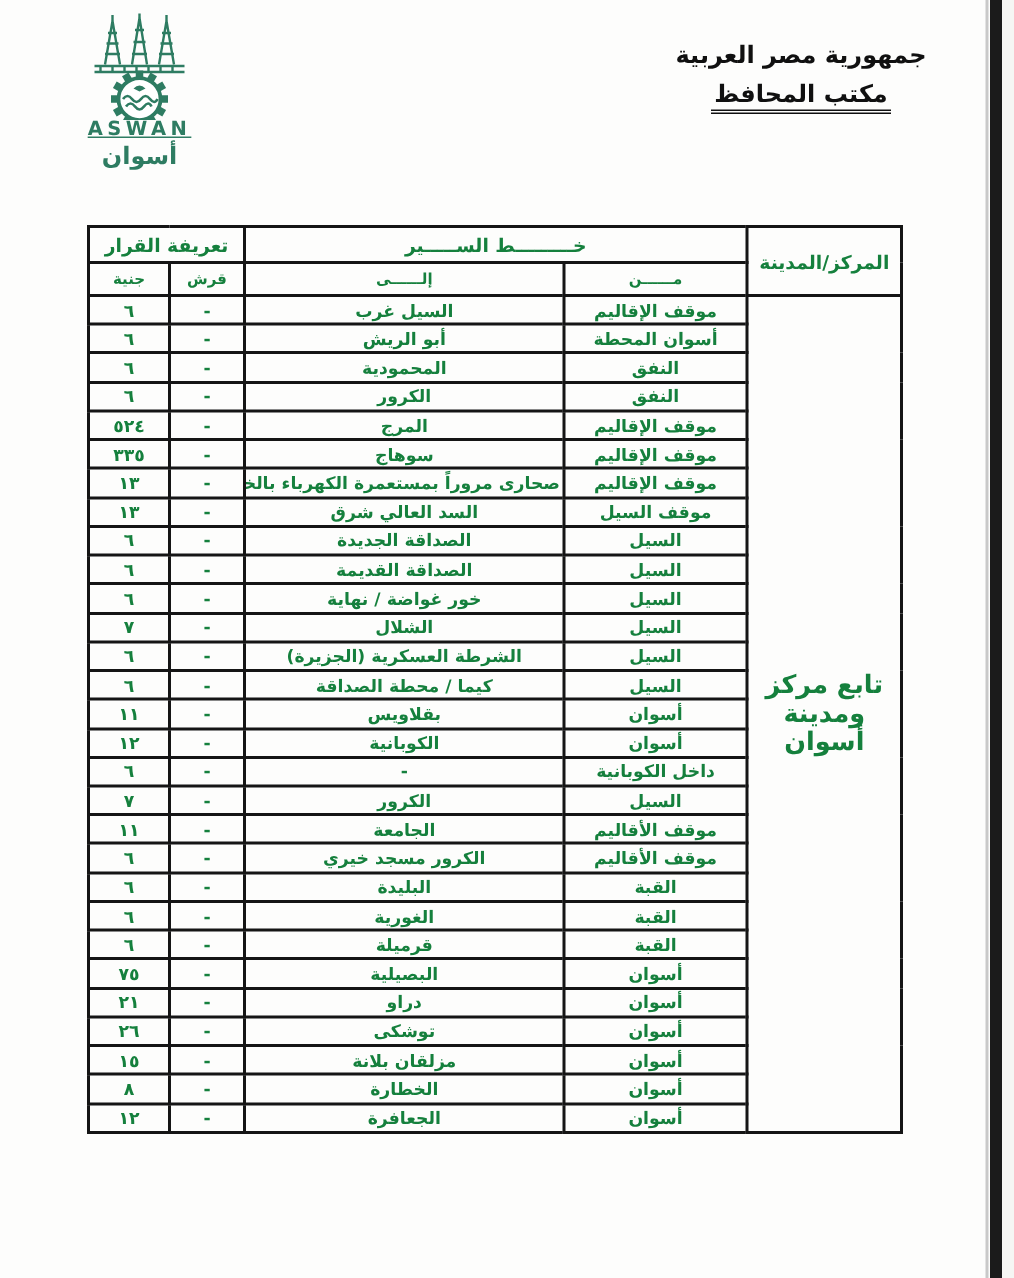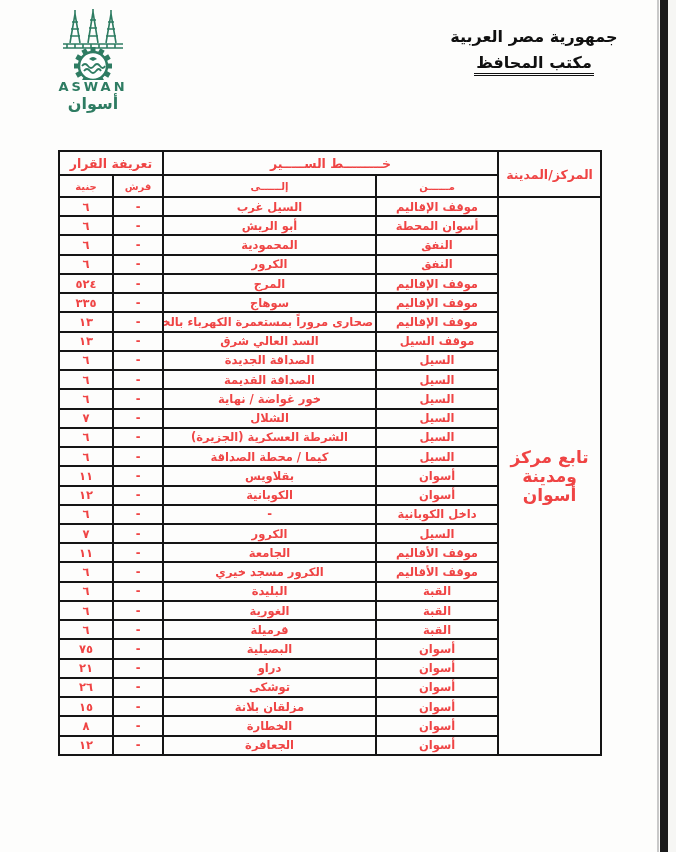--- a/index.html
+++ b/index.html
@@ -20,37 +20,38 @@
   }
   
   .logo{
     position:absolute;left:38px;top:8px;width:110px;text-align:center;
     color:#2e7c62;
   }
   .logo svg{display:block;margin:0 auto;}
   .logo-latin{
     font-weight:bold;font-size:13px;letter-spacing:3px;line-height:14px;
     color:#2e7c62;
+    text-decoration:underline;
   }
   .logo-arabic{
     font-weight:bold;font-size:16px;line-height:19px;color:#2e7c62;
   }
   
   .letterhead{
     position:absolute;right:49px;top:24px;width:170px;text-align:center;
     color:#101010;font-weight:bold;font-size:16px;line-height:26px;
   }
   .lh-line3 span{
     border-bottom:3px double #101010;padding:0 2px 1px 2px;
   }
   
   table.fare-table{
     position:absolute;left:58px;top:150px;width:542px;height:606px;
     border-collapse:collapse;table-layout:fixed;
-    color:#ef4444;font-weight:bold;
+    color:#15803d;font-weight:bold;
   }
   .fare-table th,.fare-table td{
     border:2px solid #151515;text-align:center;vertical-align:middle;
     padding:0 2px;overflow:hidden;white-space:nowrap;
   }
   .fare-table thead tr.h1 th{height:22px;font-size:12.5px;}
   .fare-table thead tr.h2 th{height:20px;font-size:10px;text-align:center;}
   .fare-table tbody td{font-size:11.5px;height:15px;}
   .fare-table td.center-cell{
     font-size:17px;line-height:19px;vertical-align:middle;white-space:normal;

